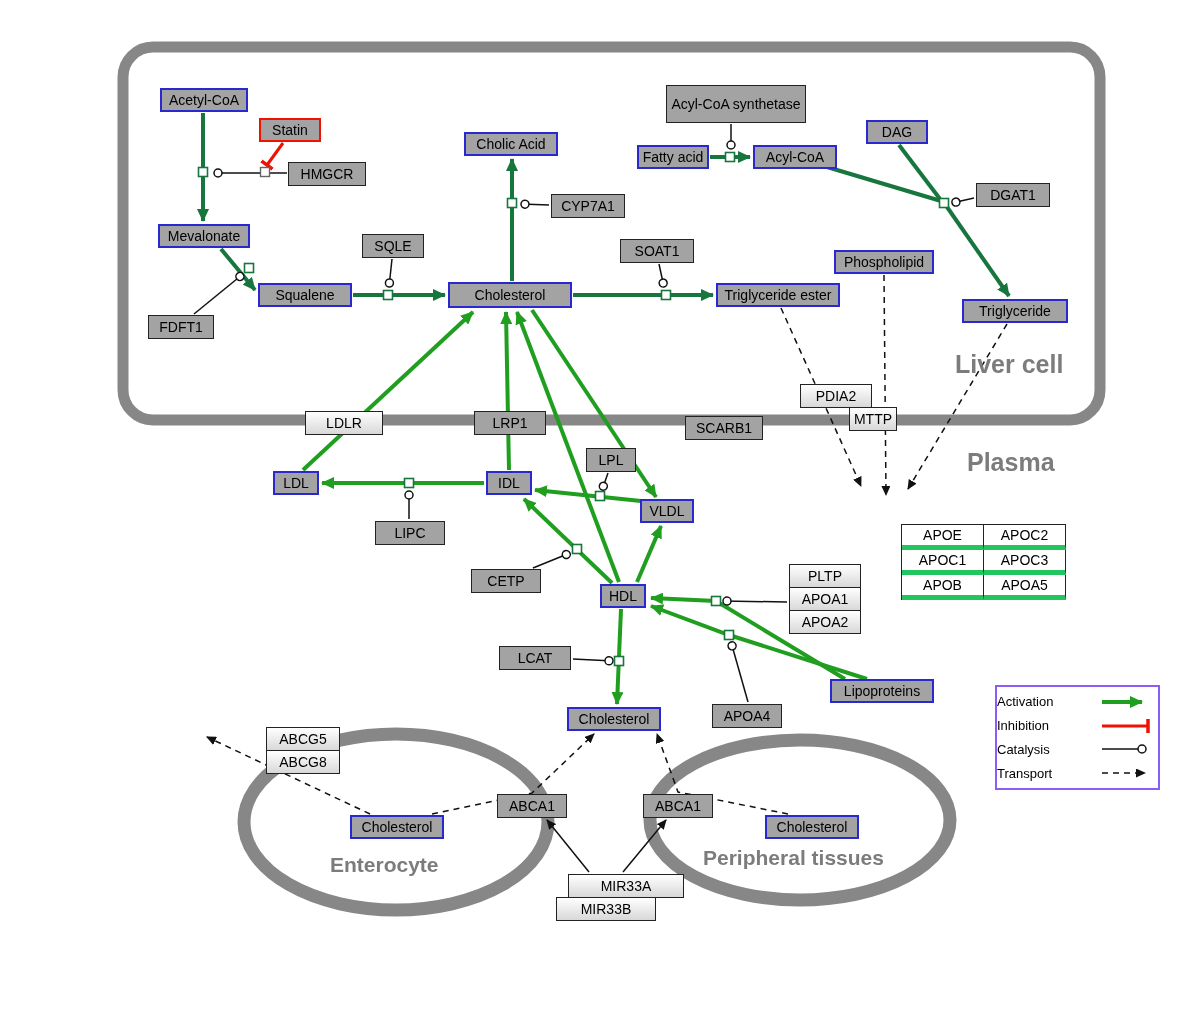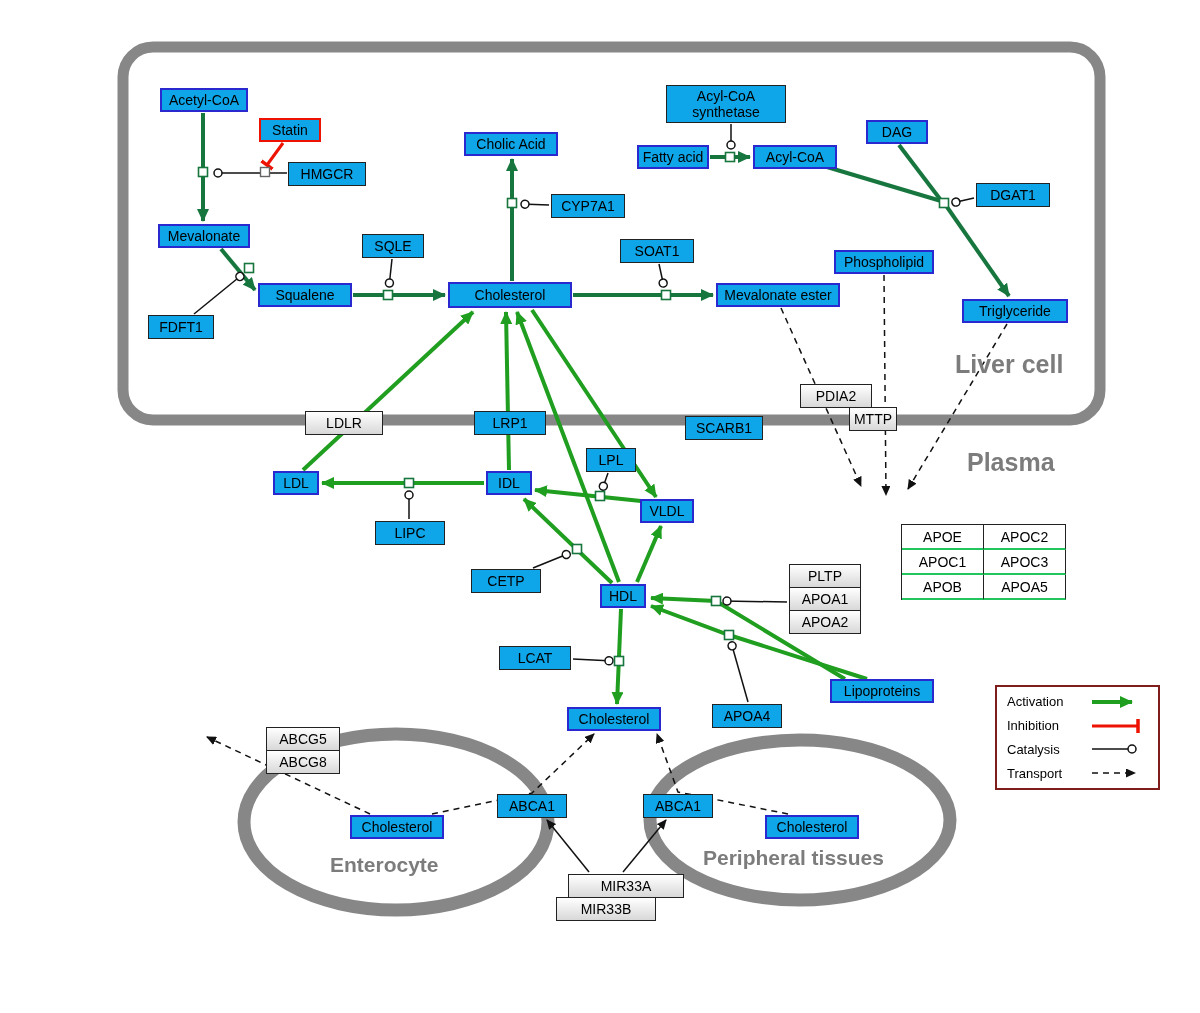--- a/index.html
+++ b/index.html
@@ -20,35 +20,35 @@
   .anchor{fill:#fff;stroke:var(--green-conversion,#17763e);stroke-width:1.6}
   .anchor-plain{fill:#fff;stroke:#666;stroke-width:1.4}
 
   #m-arrow-conv path{fill:var(--green-conversion,#17763e)}
   #m-arrow-act path{fill:var(--green-activation,#1f9e1f)}
   #m-arrow-blk path{fill:var(--black-edge,#111)}
   #m-circle circle{fill:#fff;stroke:var(--black-edge,#111);stroke-width:1.5}
   #m-tbar path{stroke:var(--red-inhibition,#ee1202);stroke-width:3.5;fill:none}
 
   .node{position:absolute;display:flex;align-items:center;justify-content:center;
-        text-align:center;font-size:14px;height:24px;background:#0ea5e9;line-height:1.15}
+        text-align:center;font-size:14px;height:24px;background:#a3a3a3;line-height:1.15}
   .met{border:2px solid var(--metabolite-border,#2929cf)}
   .enz{border:1px solid var(--enzyme-border,#222)}
   .cplx{border:1px solid var(--enzyme-border,#222);background:linear-gradient(#ffffff,#d8d8d8)}
   .inhib{border:2px solid var(--red-inhibition,#ee1202)}
 
   .cell-label{position:absolute;color:var(--label-gray,#7c7c7c);font-weight:bold;white-space:nowrap}
 
   #apo-table{position:absolute;left:901px;top:524px;border-left:1px solid #222;border-top:1px solid #222;
              display:grid;grid-template-columns:82px 82px;background:#fff}
-  .apo-cell{height:25px;border-right:1px solid #222;border-bottom:2px solid #22c55e;
+  .apo-cell{height:25px;border-right:1px solid #222;border-bottom:5px solid #22c55e;
             display:flex;align-items:center;justify-content:center;font-size:14px}
 
-  #legend{position:absolute;left:995px;top:685px;width:165px;height:105px;border:2px solid #7f1d1d;background:#fff;
-          display:flex;flex-direction:column;justify-content:space-around;padding:3px 10px}
+  #legend{position:absolute;left:995px;top:685px;width:165px;height:105px;border:2px solid #8b5cf6;background:#fff;
+          display:flex;flex-direction:column;justify-content:space-around;padding:3px 0}
   .lrow{display:flex;align-items:center;justify-content:space-between;font-size:13px}
   .lsym{flex:0 0 auto}
 </style>
 </head>
 <body>
 
 <div id="canvas">
 
   <svg id="edge-layer" xmlns="http://www.w3.org/2000/svg">
     <defs>
@@ -139,22 +139,22 @@
   <div class="node inhib" style="left:259px;top:118px;width:62px">Statin</div>
   <div class="node enz" style="left:288px;top:162px;width:78px">HMGCR</div>
   <div class="node met" style="left:158px;top:224px;width:92px">Mevalonate</div>
   <div class="node enz" style="left:148px;top:315px;width:66px">FDFT1</div>
   <div class="node met" style="left:258px;top:283px;width:94px">Squalene</div>
   <div class="node enz" style="left:362px;top:234px;width:62px">SQLE</div>
   <div class="node met" style="left:448px;top:282px;width:124px;height:26px">Cholesterol</div>
   <div class="node enz" style="left:551px;top:194px;width:74px">CYP7A1</div>
   <div class="node met" style="left:464px;top:132px;width:94px">Cholic Acid</div>
   <div class="node enz" style="left:620px;top:239px;width:74px">SOAT1</div>
-  <div class="node met" style="left:716px;top:283px;width:124px">Mevalonate ester</div>
-  <div class="node enz" style="left:666px;top:85px;width:120px;height:38px">Acyl-CoA synthetase</div>
+  <div class="node met" style="left:716px;top:283px;width:124px">Triglyceride ester</div>
+  <div class="node enz" style="left:666px;top:85px;width:140px;height:38px">Acyl-CoA synthetase</div>
   <div class="node met" style="left:637px;top:145px;width:72px">Fatty acid</div>
   <div class="node met" style="left:753px;top:145px;width:84px">Acyl-CoA</div>
   <div class="node met" style="left:866px;top:120px;width:62px">DAG</div>
   <div class="node enz" style="left:976px;top:183px;width:74px">DGAT1</div>
   <div class="node met" style="left:834px;top:250px;width:100px">Phospholipid</div>
   <div class="node met" style="left:962px;top:299px;width:106px">Triglyceride</div>
 
   <div class="node cplx" style="left:305px;top:411px;width:78px">LDLR</div>
   <div class="node enz" style="left:474px;top:411px;width:72px">LRP1</div>
   <div class="node enz" style="left:685px;top:416px;width:78px">SCARB1</div>

